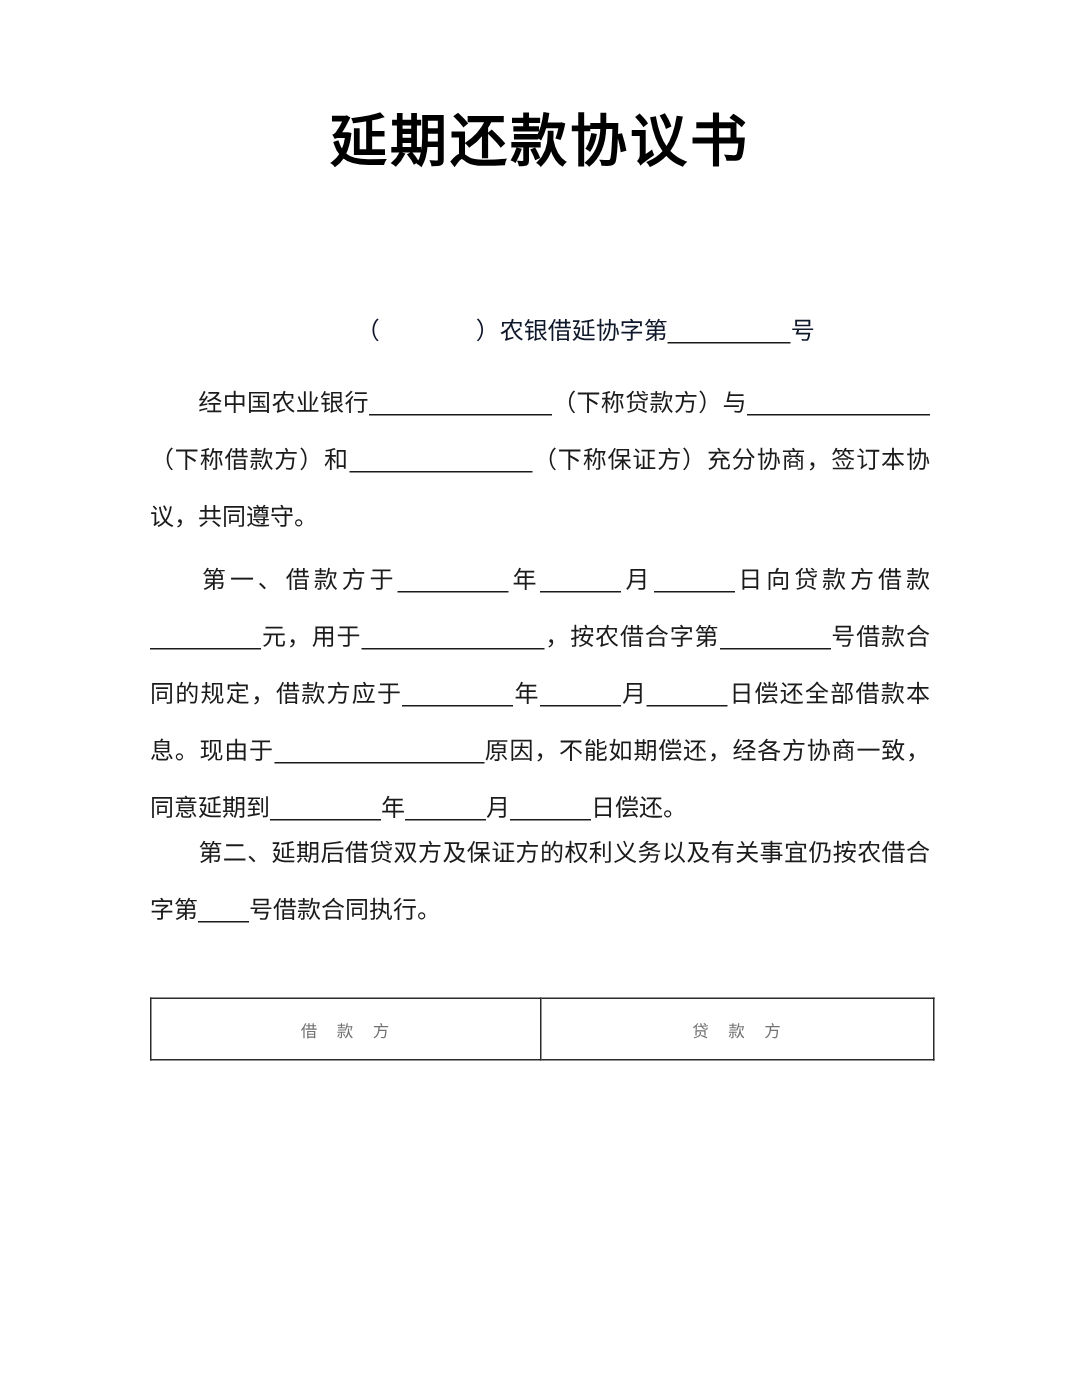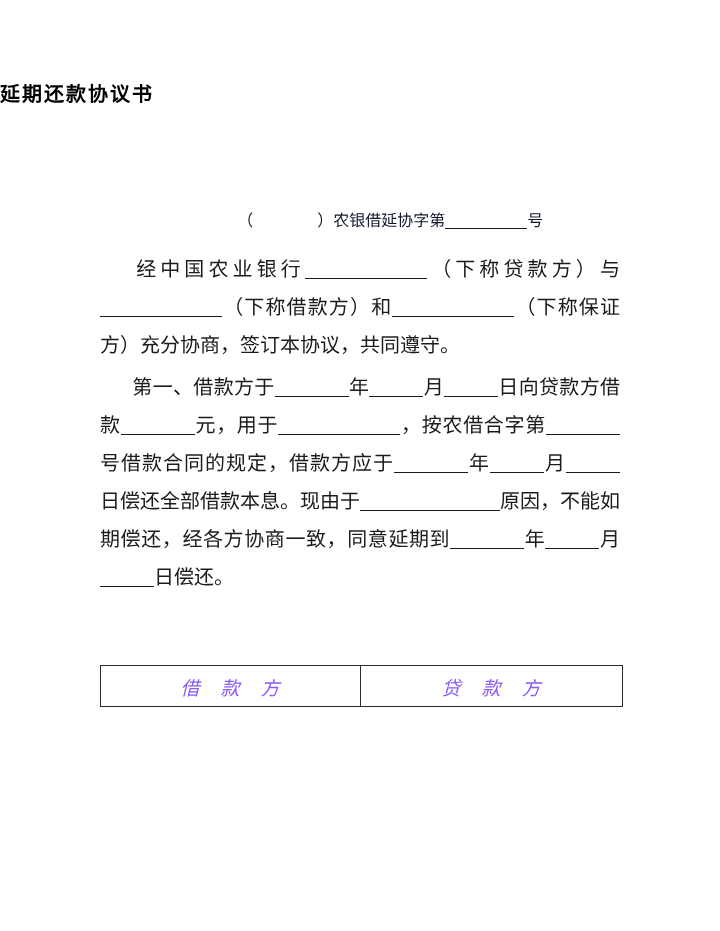--- a/index.html
+++ b/index.html
@@ -25,22 +25,22 @@
     height: 931px;
     background: #ffffff;
   }
 
   
   .doc-title {
     position: absolute;
     left: 0;
     top: 72px;
     width: 720px;
-    text-align: left;
-    font-size: 20px;
+    text-align: center;
+    font-size: 38px;
     font-weight: bold;
     letter-spacing: 2px;
     line-height: 44px;
     color: #000;
   }
 
   
   .doc-subtitle {
     position: absolute;
     left: 0;
@@ -52,21 +52,21 @@
     color: #0f172a;
     white-space: pre;
     padding-left: 20px;
   }
 
   
   .body-block {
     position: absolute;
     left: 100px;
     width: 520px;
-    font-size: 20px;
+    font-size: 16px;
     line-height: 38px;
     color: #1b1b1b;
     text-align: justify;
     text-justify: inter-ideograph;
   }
   .p1 { top: 250px; }
   .p2 { top: 368px; }
   .p3 { top: 550px; }
 
   .indent { display: inline-block; width: 32px; }
@@ -86,23 +86,22 @@
   .b-sub{ width: 82px; }
 
   
   .sign-table {
     position: absolute;
     left: 100px;
     top: 665px;
     width: 520px;
     border-collapse: collapse;
     table-layout: fixed;
-    font-size: 19px;
-    color: #8b5cf6;
-    font-style: italic;
+    font-size: 11px;
+    color: #737373;
   }
   .sign-table td {
     border: 1px solid #2b2b2b;
     padding: 0;
     vertical-align: top;
   }
   .sign-table .col-left  { width: 259px; }
   .sign-table .col-right { width: 261px; }
 
   .head-cell {
@@ -133,20 +132,23 @@
   </div>
 
   <div class="body-block p1">
     <span class="indent"></span><span>经中国农业银行</span><span class="blank b-xl"></span><span>（下称贷款方）与</span><span class="blank b-xl"></span><span>（下称借款方）和</span><span class="blank b-xl"></span><span>（下称保证方）充分协商，签订本协议，共同遵守。</span>
   </div>
 
   <div class="body-block p2">
     <span class="indent"></span><span>第一、借款方于</span><span class="blank b-m"></span><span>年</span><span class="blank b-s"></span><span>月</span><span class="blank b-s"></span><span>日向贷款方借款</span><span class="blank b-m"></span><span>元，用于</span><span class="blank b-xl"></span><span>，按农借合字第</span><span class="blank b-m"></span><span>号借款合同的规定，借款方应于</span><span class="blank b-m"></span><span>年</span><span class="blank b-s"></span><span>月</span><span class="blank b-s"></span><span>日偿还全部借款本息。现由于</span><span class="blank b-xxl"></span><span>原因，不能如期偿还，经各方协商一致，同意延期到</span><span class="blank b-m"></span><span>年</span><span class="blank b-s"></span><span>月</span><span class="blank b-s"></span><span>日偿还。</span>
   </div>
 
+  <div class="body-block p3">
+    <span class="indent"></span><span>第二、延期后借贷双方及保证方的权利义务以及有关事宜仍按农借合字第</span><span class="blank b-xs"></span><span>号借款合同执行。</span>
+  </div>
 
   <table class="sign-table">
     <tbody>
       <tr>
         <td class="col-left head-cell">借　款　方</td>
         <td class="col-right head-cell">贷　款　方</td>
       </tr>
     </tbody>
   </table>
 

